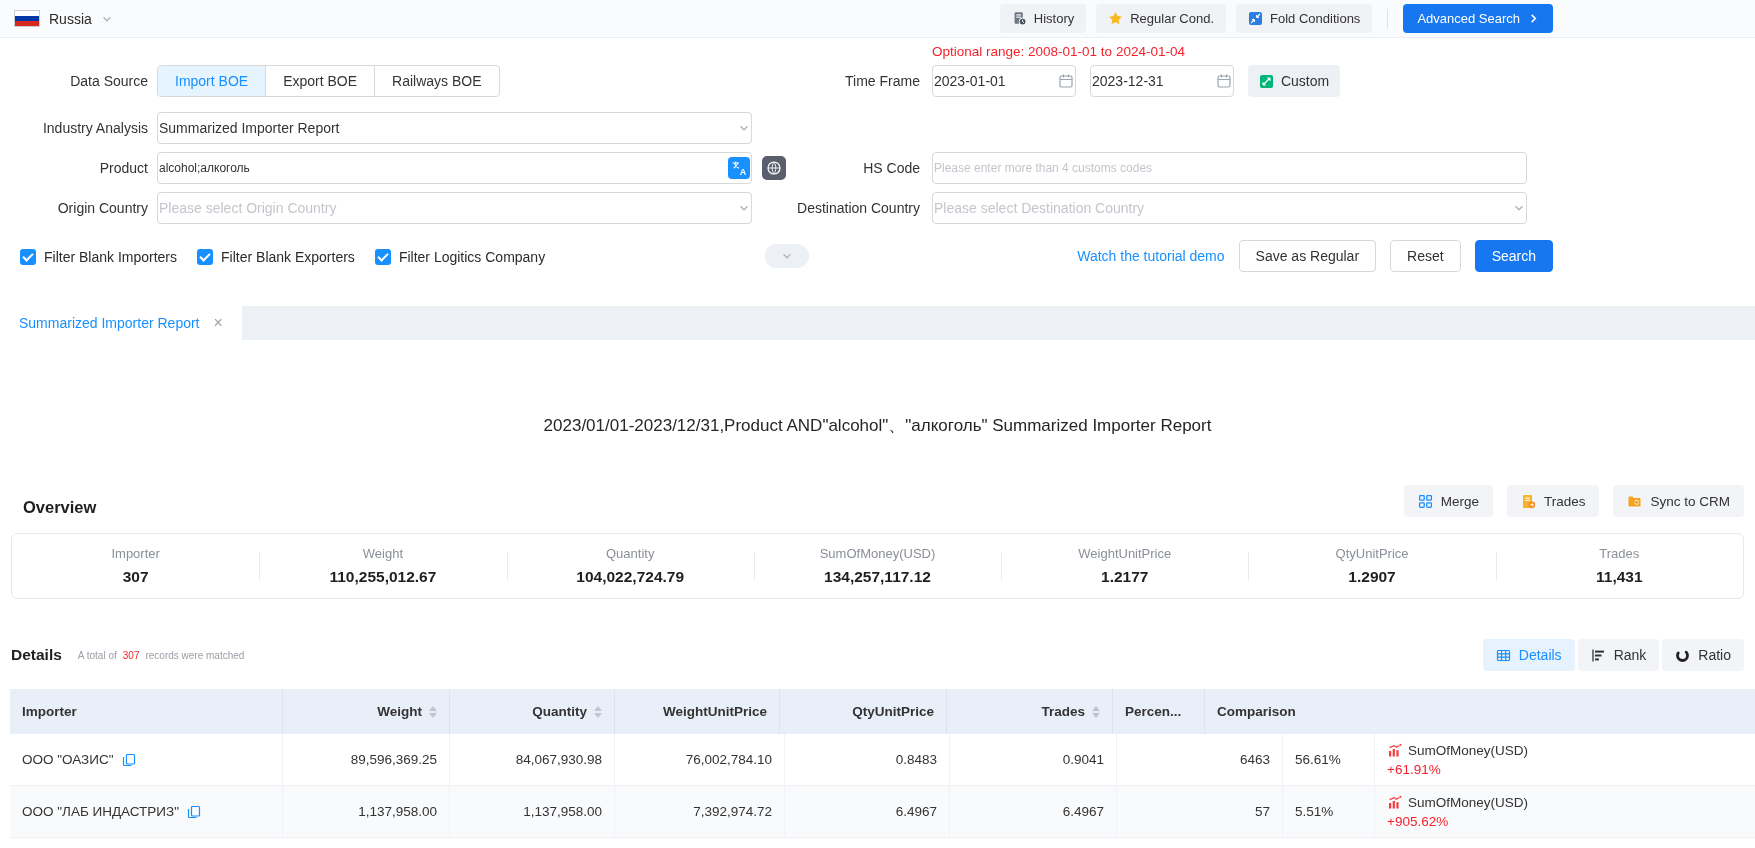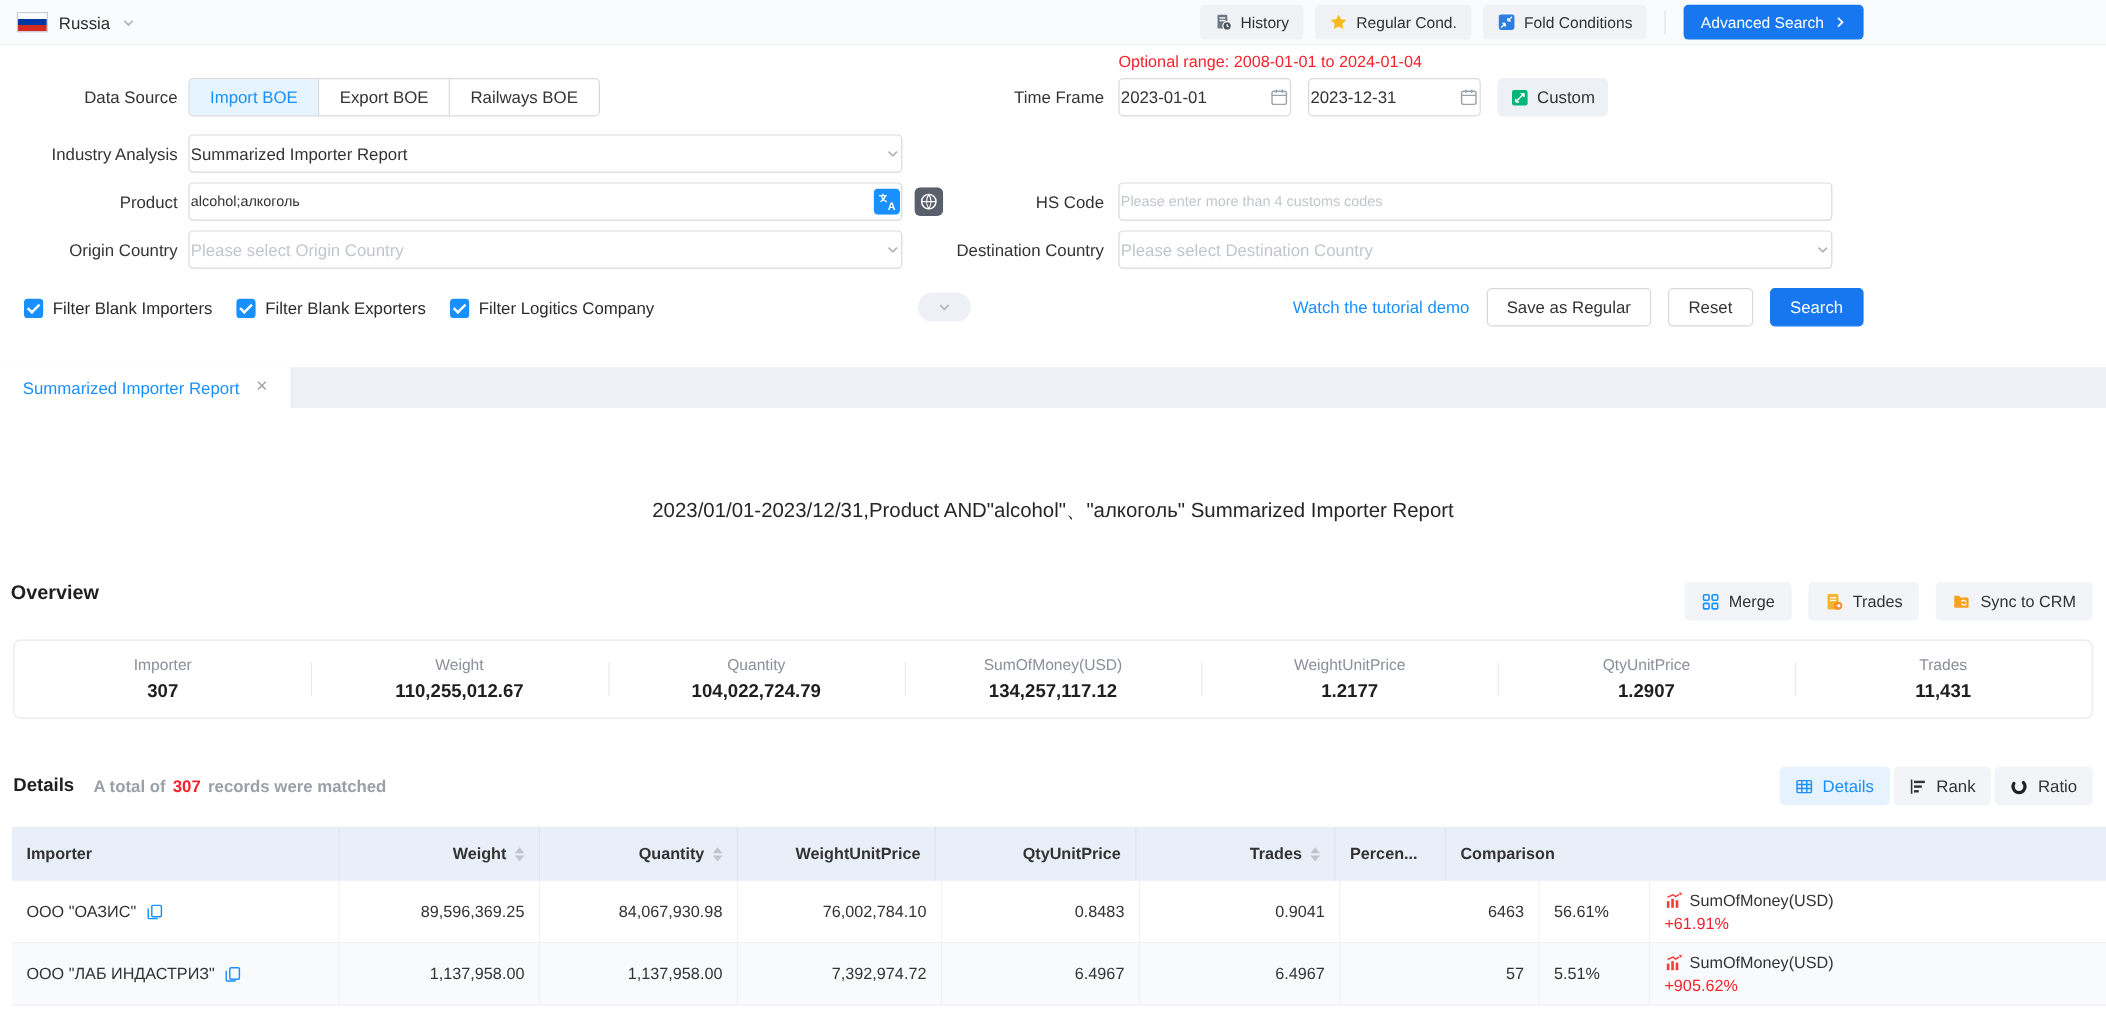--- a/index.html
+++ b/index.html
@@ -52,33 +52,33 @@
   .btn-primary { background:#1677f0; border-color:#1677f0; color:#fff; }
 
   
   .tabstrip { position:absolute; top:306px; left:0; right:0; height:34px; background:#edf0f4; }
   .doc-tab { position:absolute; left:0; top:0; height:34px; background:#fff; display:flex; align-items:center; gap:14px; padding:0 19px; font-size:14px; color:#1890ff; cursor:pointer; }
   .doc-tab .x { color:#9aa0a8; font-size:16px; line-height:1; cursor:pointer; }
 
   
   .report { position:absolute; top:340px; left:0; right:0; bottom:0; background:#fff; }
   .rpt-title { position:absolute; top:74px; left:0; right:0; text-align:center; font-size:17px; color:#262626; }
-  .overview-row { position:absolute; top:145px; left:9px; right:11px; height:32px; display:flex; align-items:flex-start; }
+  .overview-row { position:absolute; top:145px; left:23px; right:11px; height:32px; display:flex; align-items:flex-end; }
   .sec-heading { font-size:16.5px; font-weight:bold; color:#1f1f1f; }
   .ov-buttons { margin-left:auto; display:flex; gap:14px; }
   .ov-btn { height:32px; padding:0 14px; background:#f2f4f8; border-radius:4px; display:flex; align-items:center; gap:8px; font-size:13.5px; color:#333; cursor:pointer; white-space:nowrap; }
 
   .stats-card { position:absolute; top:193px; left:11px; right:11px; height:66px; border:1px solid #e7e8ea; border-radius:6px; display:flex; background:#fff; }
   .stat { flex:1; position:relative; display:flex; flex-direction:column; align-items:center; justify-content:center; gap:7px; }
   .stat + .stat::before { content:""; position:absolute; left:0; top:18px; bottom:18px; width:1px; background:#e9eaec; }
   .stat-label { font-size:13px; color:#8a8f99; }
   .stat-value { font-size:15.5px; font-weight:bold; color:#1f1f1f; }
 
   .details-row { position:absolute; top:299px; left:11px; right:11px; height:32px; display:flex; align-items:center; }
-  .match-text { margin-left:16px; font-size:14px; color:#9aa0a8; display:flex; gap:6px; align-items:flex-start;font-weight:bold; }
+  .match-text { margin-left:16px; font-size:10px; color:#9aa0a8; display:flex; gap:6px; align-items:flex-start; }
   .match-count { color:#f5222d; }
   .view-btns { margin-left:auto; display:flex; gap:3px; }
   .view-btn { height:32px; padding:0 13px; background:#f2f4f8; border-radius:4px; display:flex; align-items:center; gap:8px; font-size:14px; color:#333; cursor:pointer; white-space:nowrap; }
   .view-btn.active { background:#e6f2fd; color:#1890ff; }
 
   
   .table { position:absolute; top:349px; left:10px; right:0; font-size:13.5px; }
   .tr { display:flex; }
   .th-row { background:#e9eff8; }
   .th { height:45px; display:flex; align-items:center; padding:0 12px; font-weight:bold; color:#333; border-right:1px solid #dde4f0; white-space:nowrap; overflow:hidden; }

